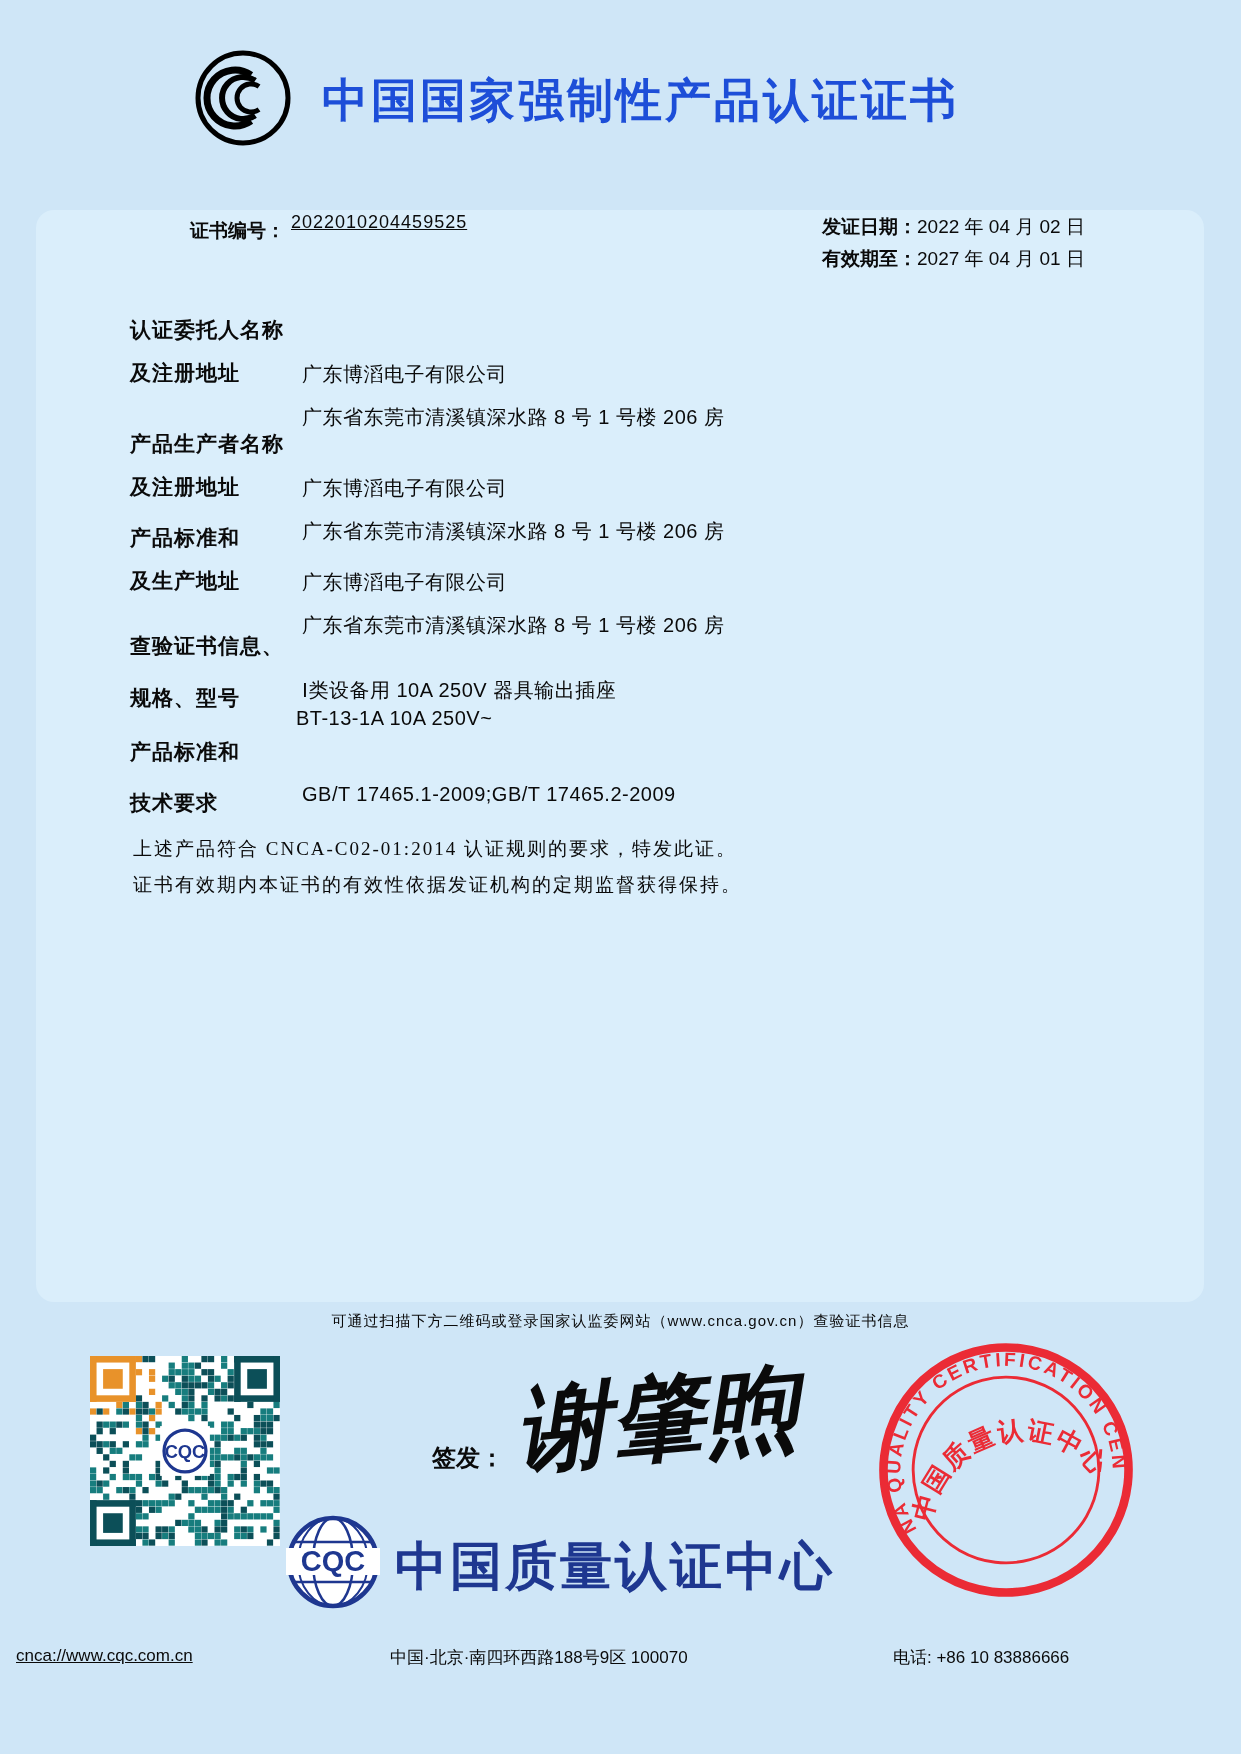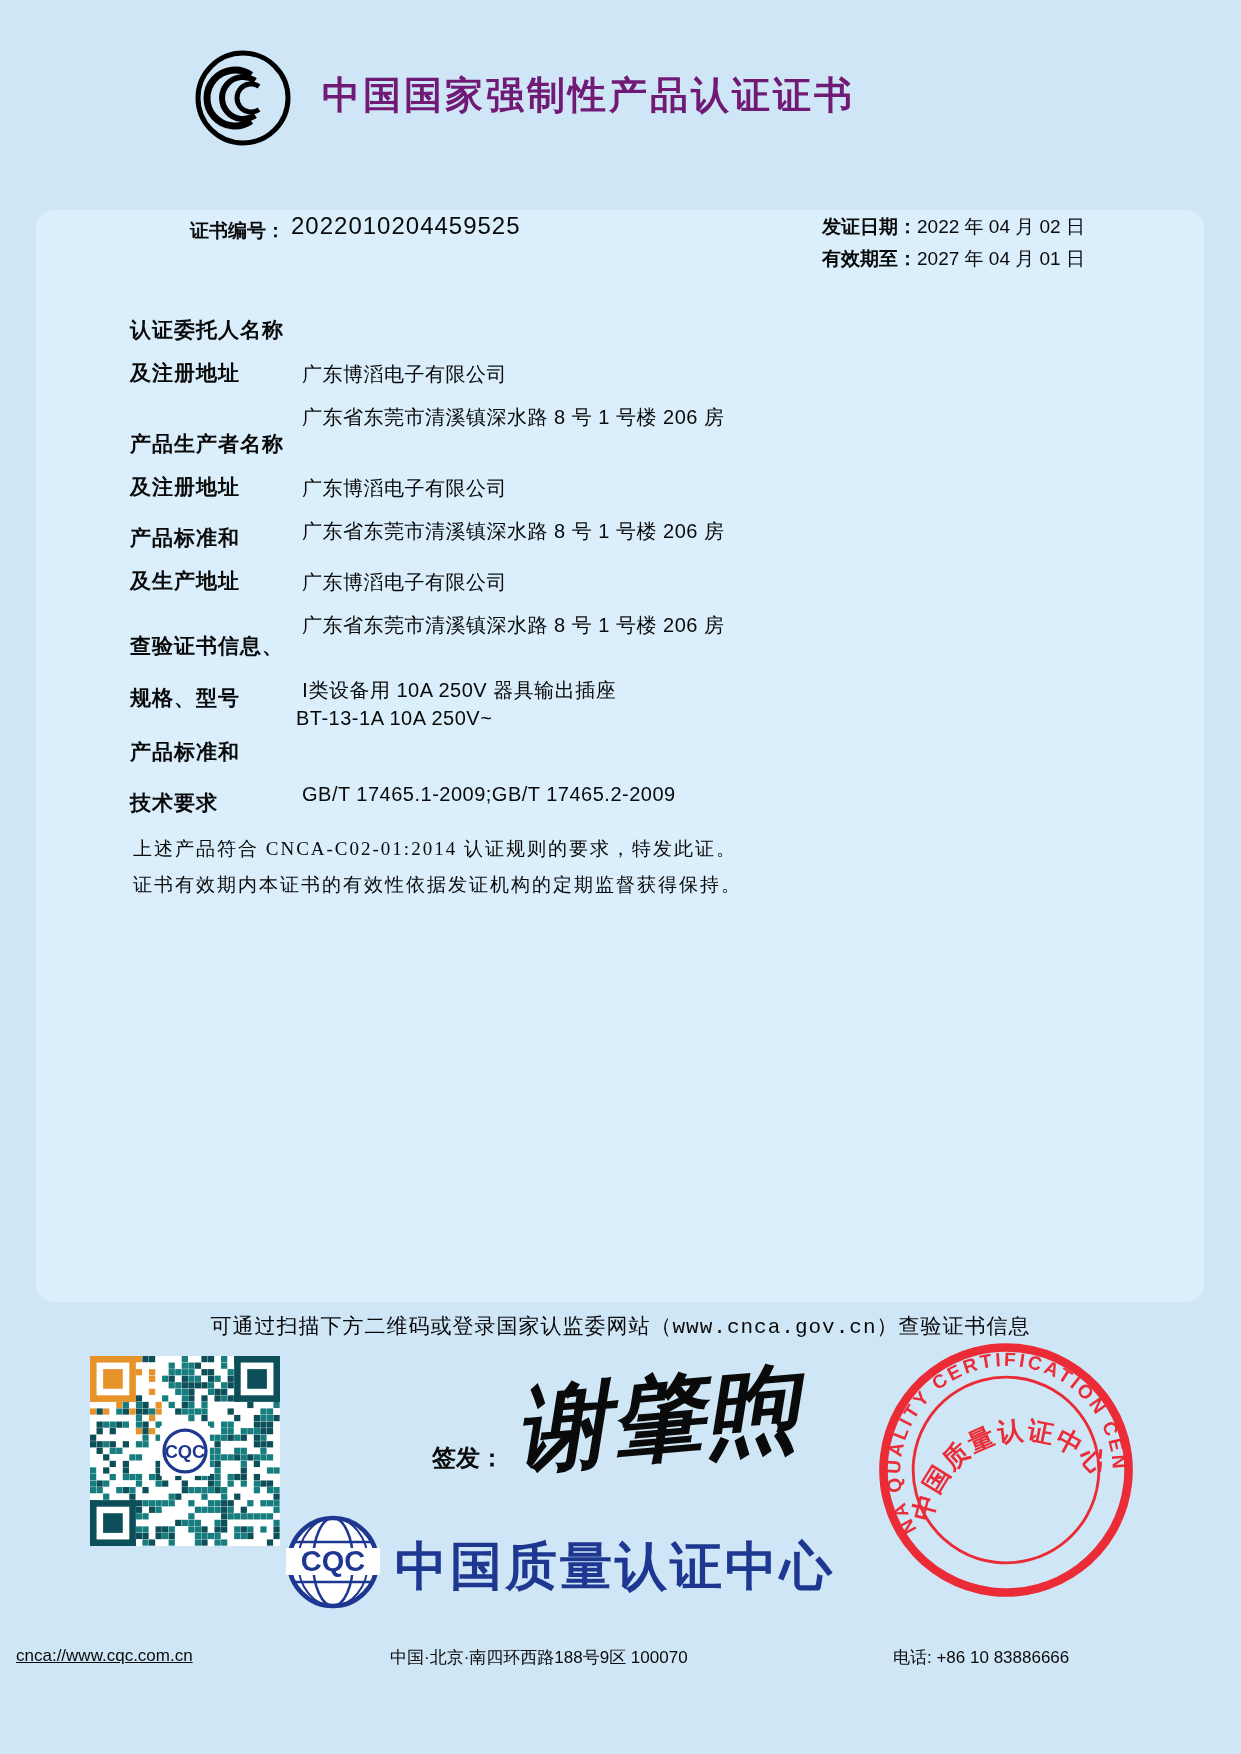--- a/index.html
+++ b/index.html
@@ -7,31 +7,31 @@
     width:1241px;height:1754px;position:relative;overflow:hidden;
     background:#cfe6f7;
     font-family:"Liberation Sans","DejaVu Sans",sans-serif;
     color:#0a0a0a;
   }
   .abs{position:absolute;}
   .panel{
     background:#daeefb;border-radius:18px;
   }
   .title{
-    font-size:38px;font-weight:bold;letter-spacing:3px;color:#701a75;
+    font-size:46px;font-weight:bold;letter-spacing:3px;color:#1d4ed8;
   }
   .kai{font-family:"Liberation Serif","DejaVu Serif",serif;}
   .lbl{font-weight:bold;font-size:21px;letter-spacing:1px;}
   .val{font-size:20px;letter-spacing:0.5px;margin-top:44px;}
   .certno-lbl{font-weight:bold;font-size:19px;}
-  .certno{font-size:24px;letter-spacing:1px;}
+  .certno{font-size:18px;letter-spacing:1px;text-decoration:underline;}
   .dateline{font-size:19px;white-space:nowrap;}
   .dateline .dl{font-weight:bold;}
   .stmt{font-size:19px;letter-spacing:2px;}
-  .note{font-size:21px;letter-spacing:1px;text-align:center;width:100%;font-family:Liberation Mono, monospace;}
+  .note{font-size:15px;letter-spacing:1px;text-align:center;width:100%;}
   .signlbl{font-size:24px;font-weight:bold;}
   .signature{
     font-size:94px;font-style:italic;font-weight:600;
     transform:rotate(-5deg);white-space:nowrap;line-height:1;
   }
   .issuer-name{
     font-size:52px;font-weight:bold;color:#1e3790;letter-spacing:3px;white-space:nowrap;
   }
   .footer-txt{font-size:17px;white-space:nowrap;}
   .website{text-decoration:underline;}

